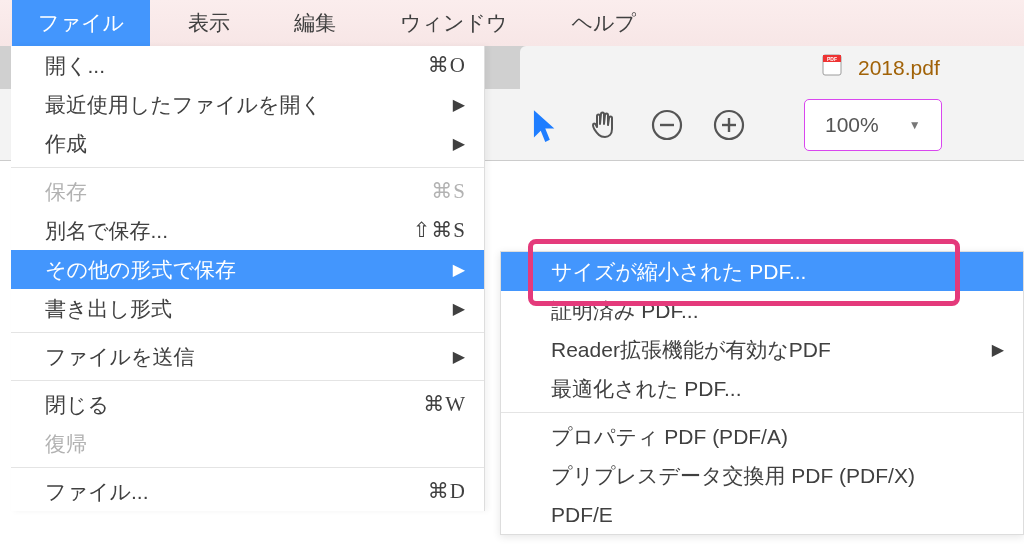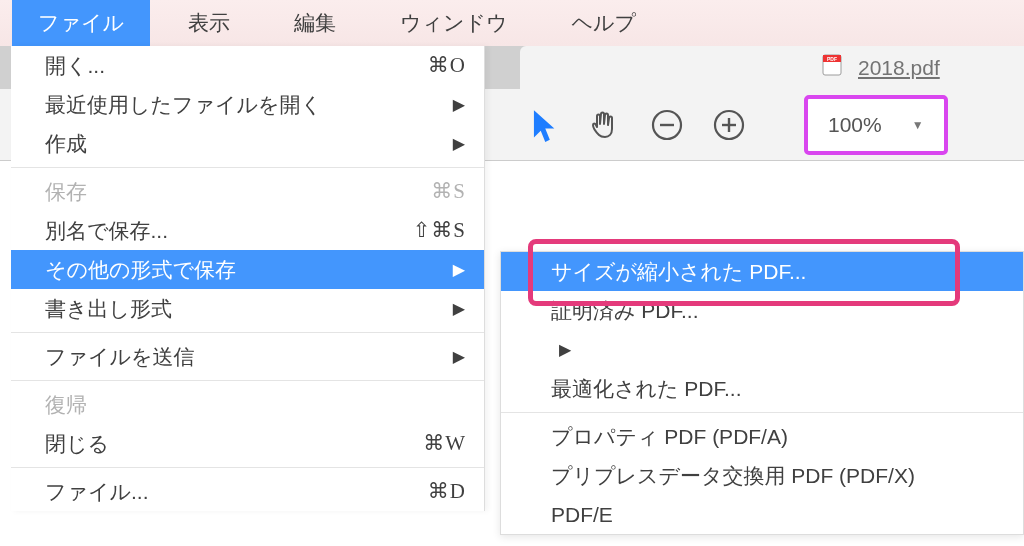--- a/index.html
+++ b/index.html
@@ -44,24 +44,23 @@
       position: absolute;
       left: 520px;
       top: 0;
       right: 0;
       height: 43px;
       background: #f3f3f3;
       display: flex;
       align-items: center;
       padding-left: 300px;
       font-size: 21px;
-      color: #737373;
+      color: #a16207;
       gap: 14px;
       border-top-left-radius: 6px;
-      text-decoration: underline;
     }
 
     
     .toolbar {
       position: absolute;
       top: 89px;
       left: 0;
       right: 0;
       height: 72px;
       background: #f3f3f3;
@@ -79,23 +78,23 @@
     .toolbtn {
       width: 42px;
       height: 42px;
       display: flex;
       align-items: center;
       justify-content: center;
       font-size: 30px;
       color: #555;
     }
     .zoom-select {
-      border: 4px solid #d946ef;
+      border: 1px solid #d946ef;
       border-radius: 5px;
-      height: 60px;
+      height: 52px;
       padding: 0 20px;
       font-size: 21px;
       color: #555;
       display: flex;
       align-items: center;
       gap: 28px;
       background: #fff;
     }
 
     
@@ -254,42 +253,43 @@
     <div class="ditem">
       <span class="lbl">書き出し形式</span>
       <span class="shortcut sub-arrow">▶</span>
     </div>
     <div class="sep"></div>
     <div class="ditem">
       <span class="lbl">ファイルを送信</span>
       <span class="shortcut sub-arrow">▶</span>
     </div>
     <div class="sep"></div>
+    <div class="ditem">
+      <span class="lbl">閉じる</span>
+      <span class="shortcut">⌘W</span>
+    </div>
     <div class="ditem disabled">
       <span class="lbl">復帰</span>
-    </div>
-    <div class="ditem">
-      <span class="lbl">閉じる</span>
-      <span class="shortcut">⌘W</span>
     </div>
     <div class="sep"></div>
     <div class="ditem">
       <span class="lbl">ファイル...</span>
       <span class="shortcut">⌘D</span>
     </div>
   </div>
 
 <div class="dropdown2" id="dd2">
     <div class="ditem hi">
       <span class="lbl">サイズが縮小された PDF...</span>
     </div>
     <div class="ditem">
       <span class="lbl">証明済み PDF...</span>
     </div>
     <div class="ditem">
+      <span class="lbl">Reader拡張機能が有効なPDF</span>
       <span class="shortcut sub-arrow">▶</span>
     </div>
     <div class="ditem">
       <span class="lbl">最適化された PDF...</span>
     </div>
     <div class="sep"></div>
     <div class="ditem">
       <span class="lbl">プロパティ PDF (PDF/A)</span>
     </div>
     <div class="ditem">

